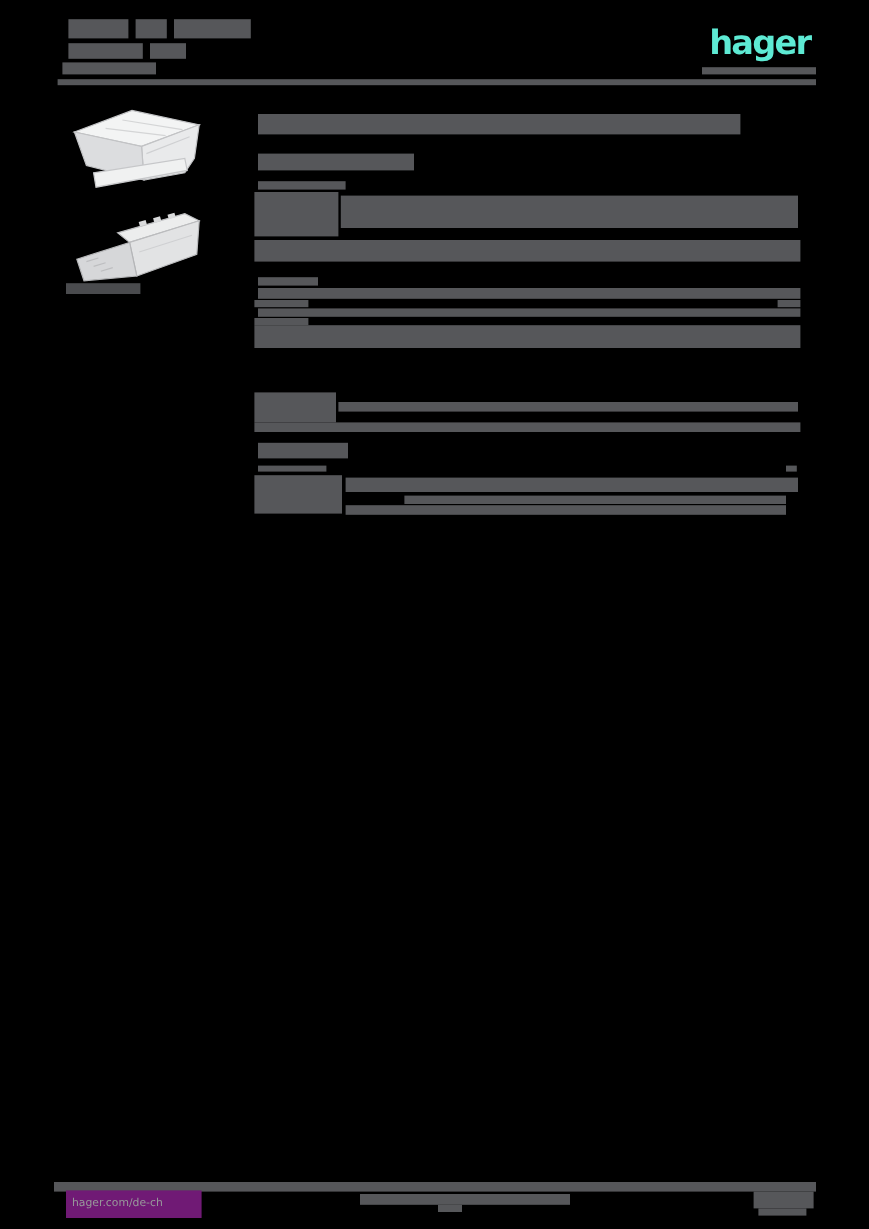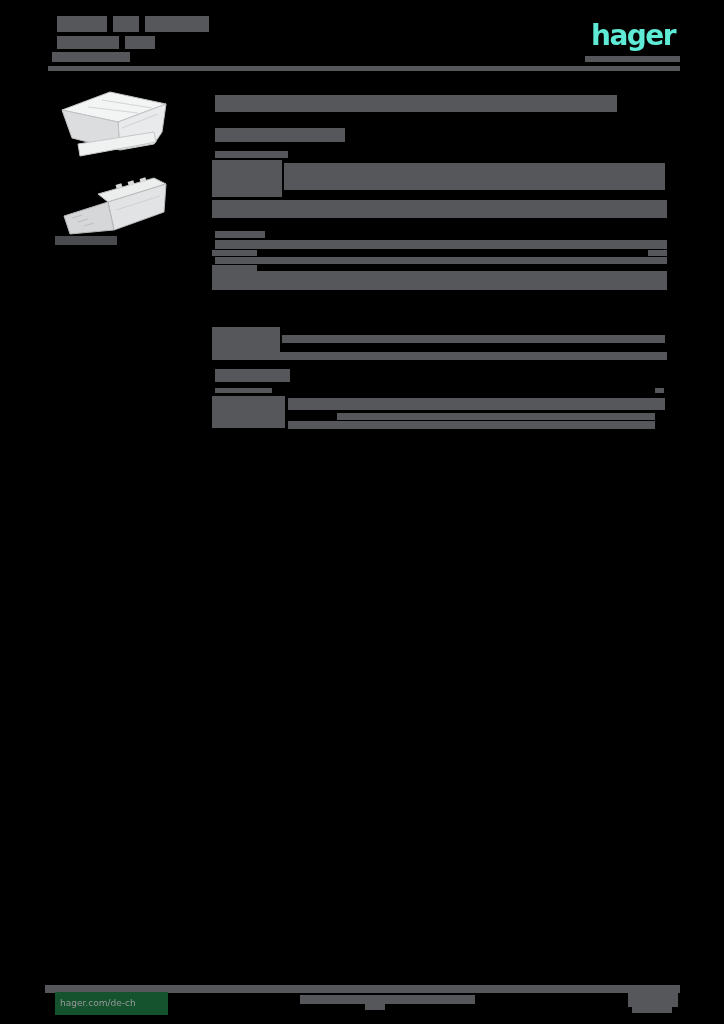--- a/index.html
+++ b/index.html
@@ -2,21 +2,21 @@
 <html><head>
 <meta charset="utf-8">
 <style>
   html,body{margin:0;padding:0;background:#000;}
   .page{position:relative;width:724px;height:1024px;background:#000000;overflow:hidden;
         font-family:"DejaVu Sans","Liberation Sans",sans-serif;}
   .rblock{position:absolute;background:#56575a;}
   .logo{position:absolute;left:591px;top:22px;font-size:28px;font-weight:bold;
         letter-spacing:-1.5px;color:#5eead4;line-height:1;}
   .product-img{position:absolute;}
-  .url-box{position:absolute;left:55px;top:992px;width:113px;height:23px;background:#14532d;
+  .url-box{position:absolute;left:55px;top:992px;width:113px;height:23px;background:#701a75;
            font-size:9px;color:#98999b;line-height:23px;padding-left:5px;box-sizing:border-box;
            white-space:nowrap;overflow:hidden;}
 </style>
 </head>
 <body>
 
 <div class="page">
 
   <div class="logo">hager</div>
 

